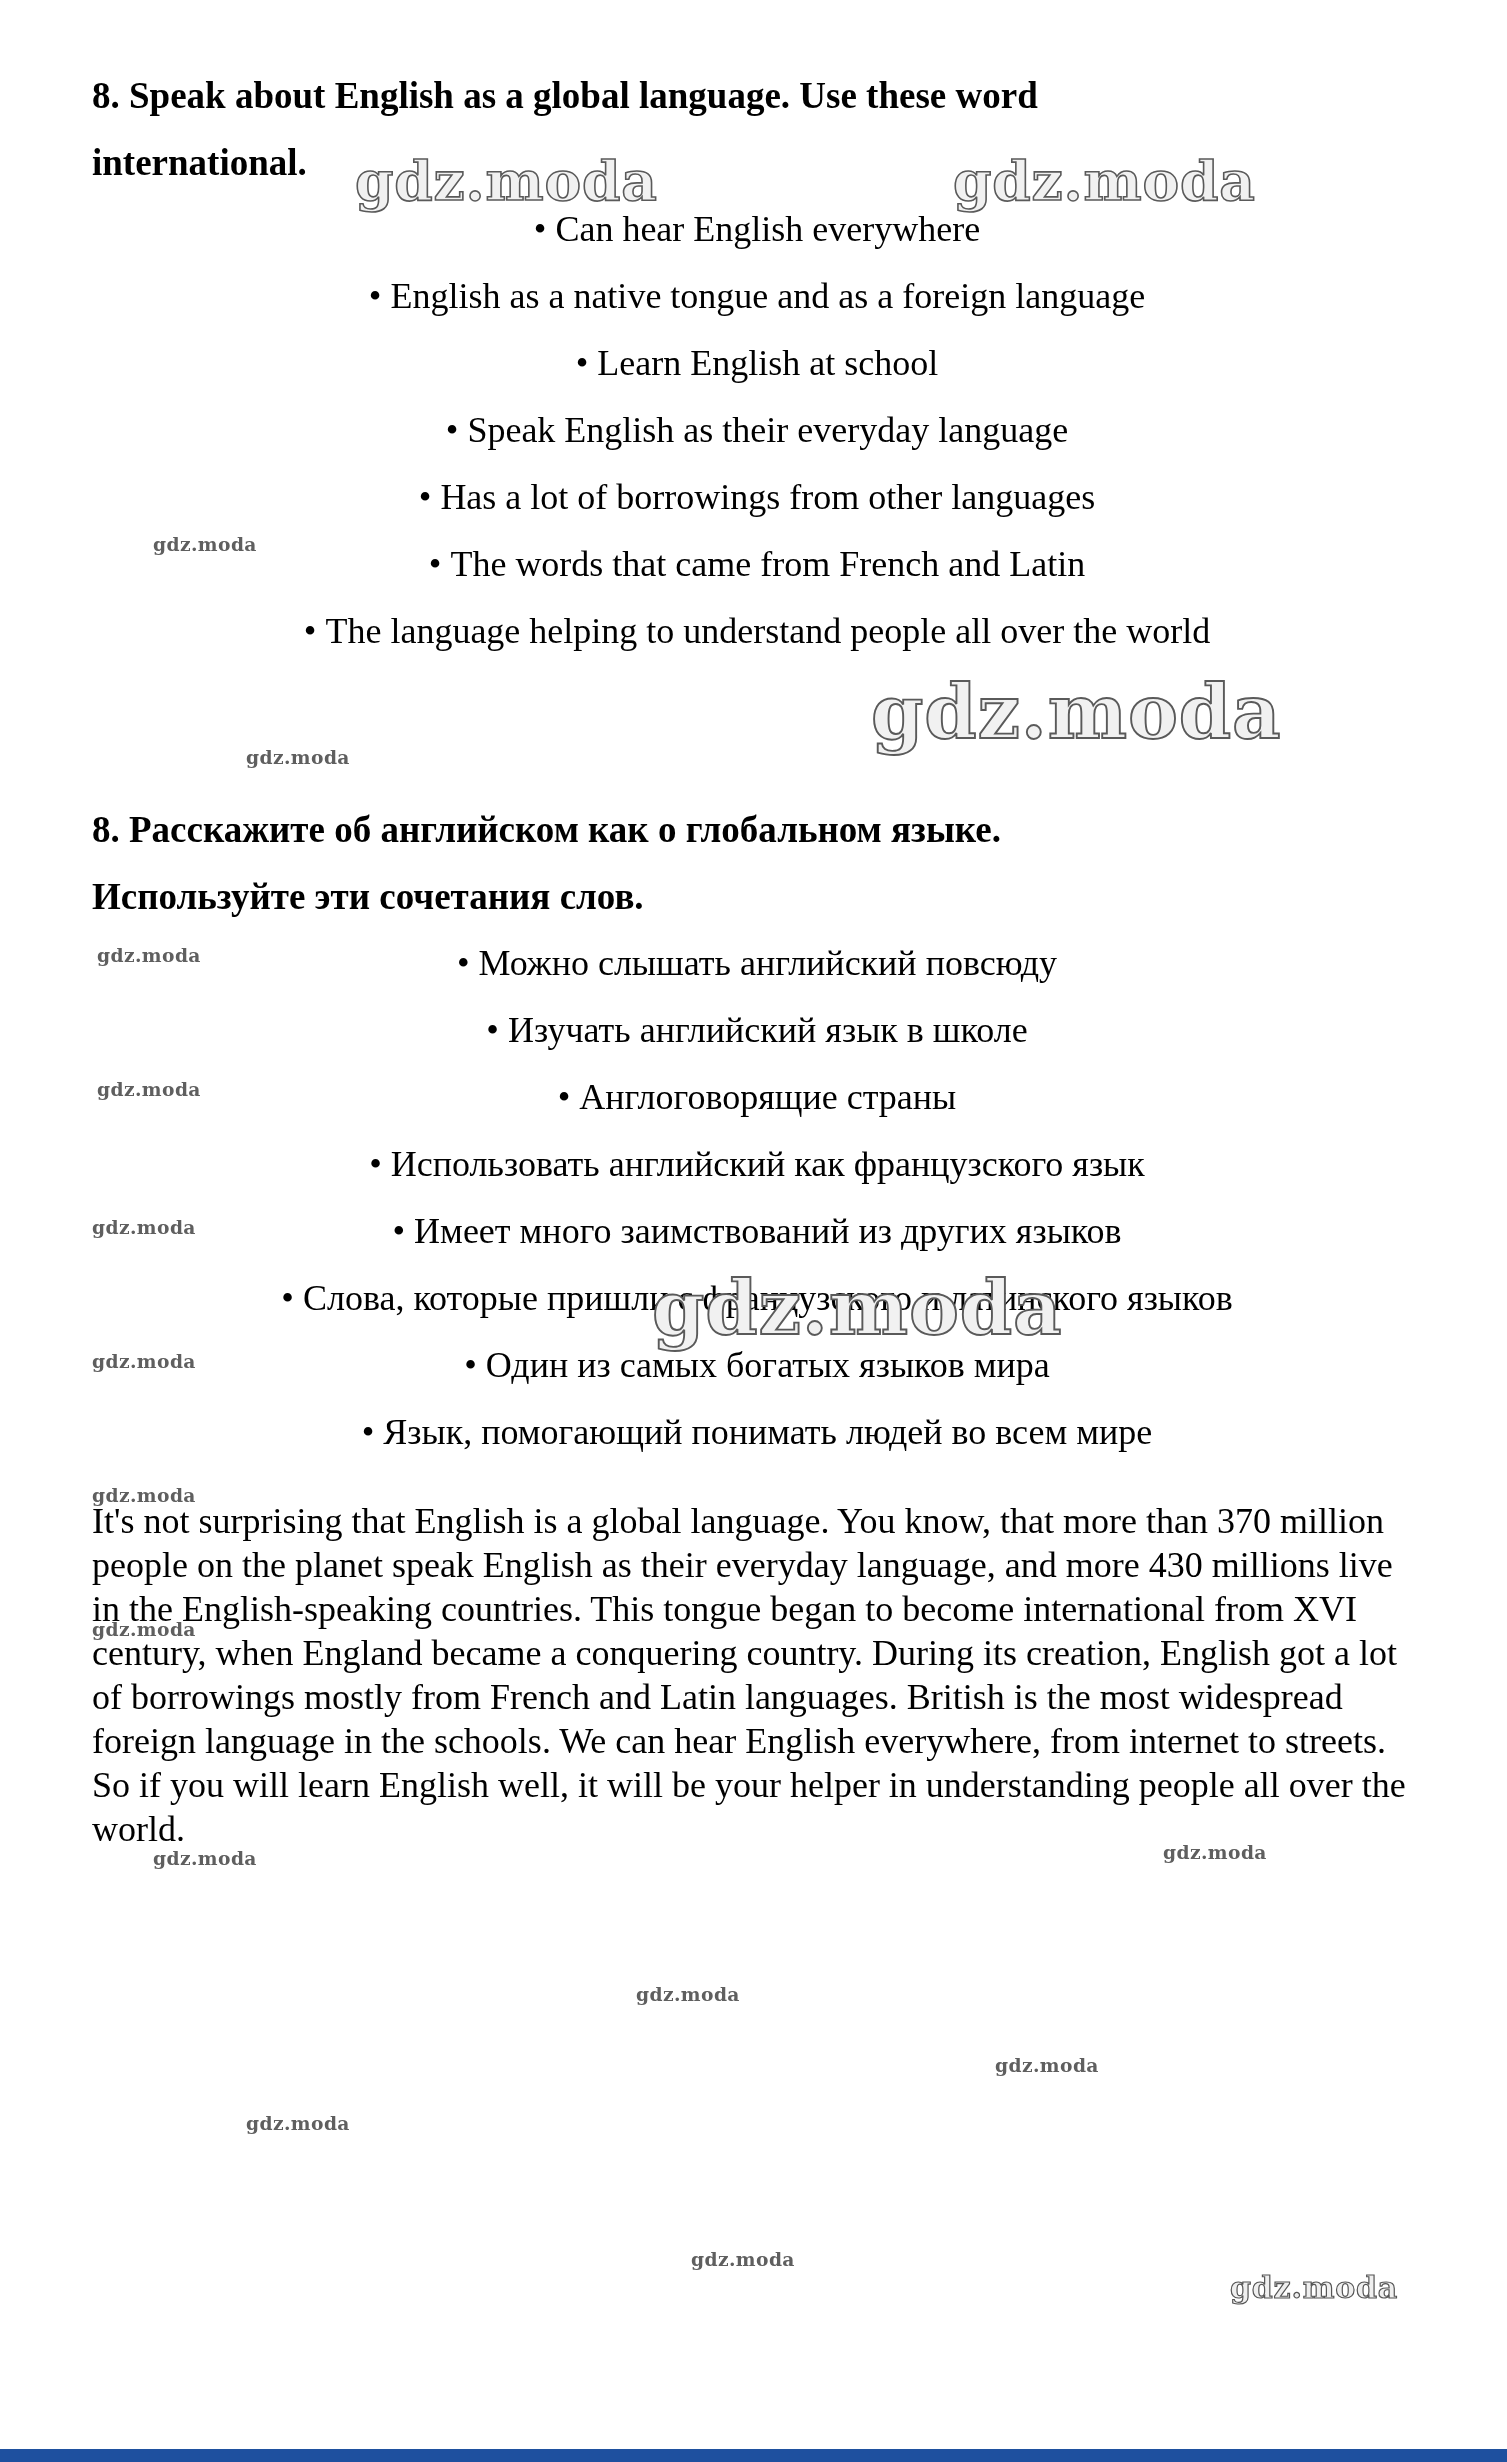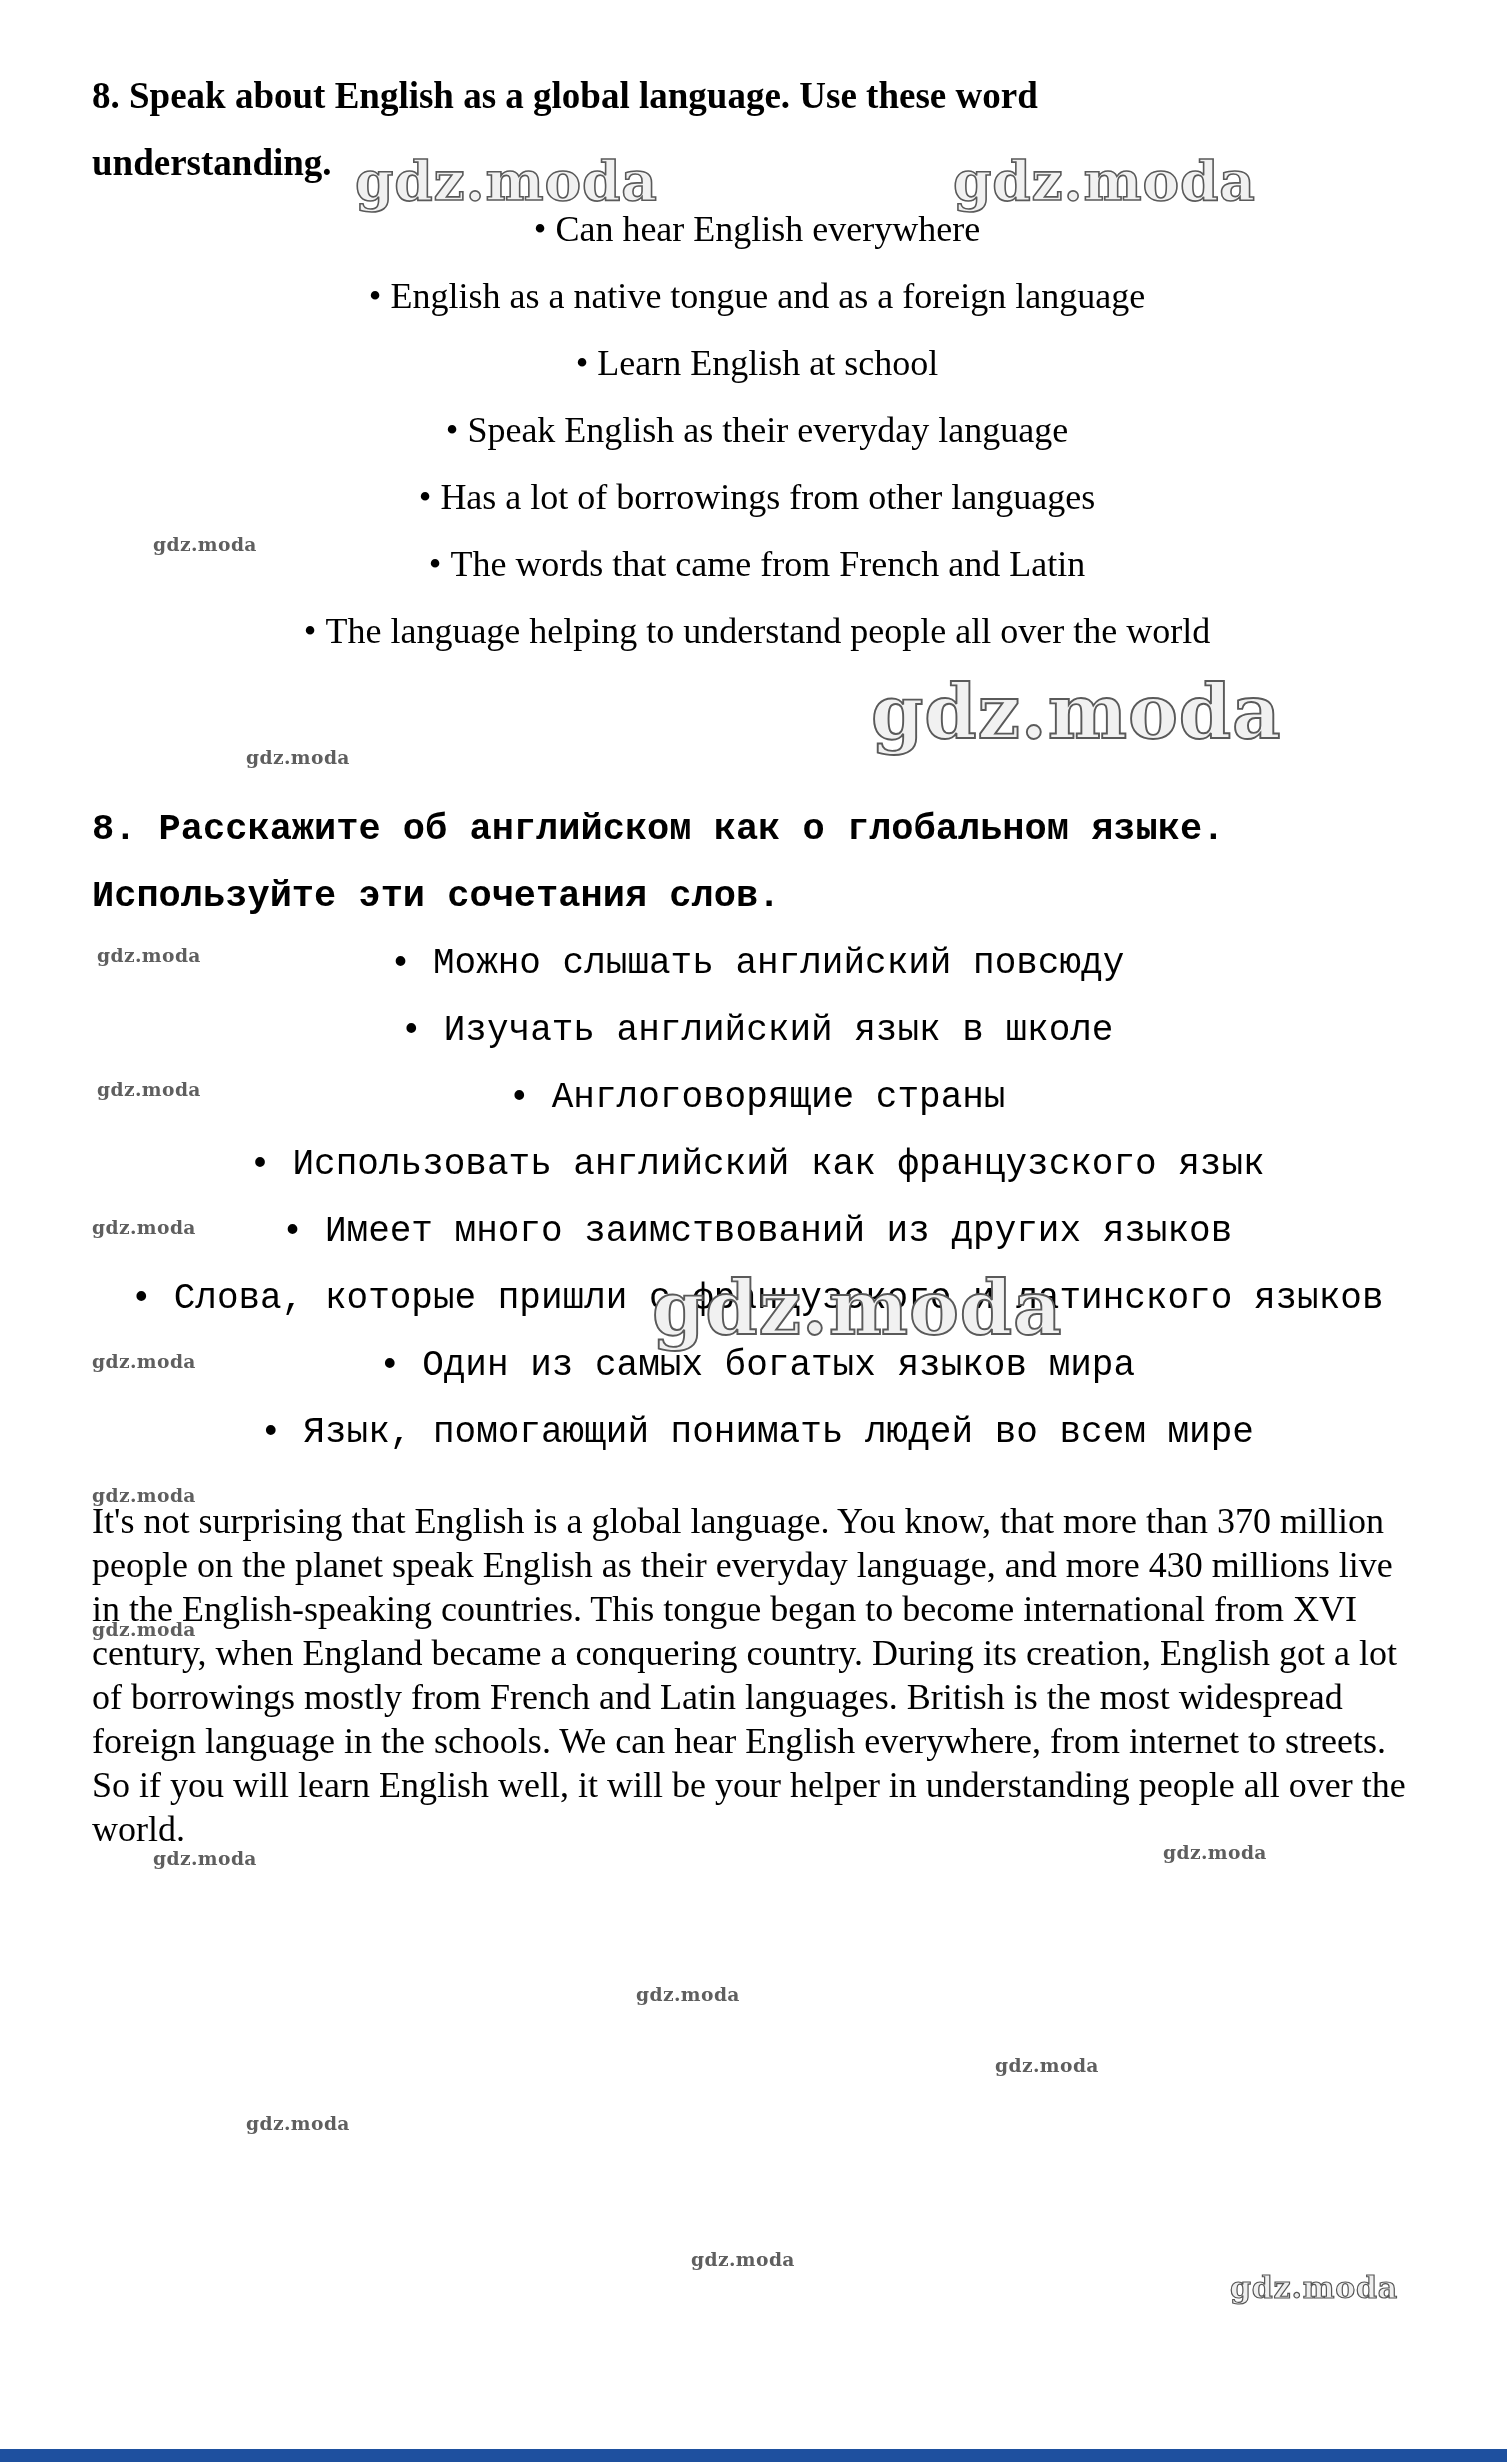--- a/index.html
+++ b/index.html
@@ -23,21 +23,21 @@
     font-weight:bold;
     margin:0;
     line-height:67px;
   }
   .hline { display:block; }
   ul.wlist {
     list-style:none;
     margin:0; padding:0;text-align:center;
   }
   ul.wlist li::before { content:"\2022\00a0"; }
-  .section-ru { margin-top:131px;font-family:Liberation Mono, monospace; }
+  .section-ru { margin-top:131px; }
   p.answer {
     margin:33px 0 0 0;
     line-height:44px;
   }
   
   .wm {
     position:absolute;
     font-family:"DejaVu Serif",serif;
     font-weight:700;
     white-space:nowrap;
@@ -57,21 +57,21 @@
     background:#1e509f;
   }
 </style>
 </head>
 <body>
 
 <div class="page">
 
   <h2 class="exercise-heading">
     <span class="hline">8. Speak about English as a global language. Use these word</span>
-    <span class="hline">understanding.</span>
+    <span class="hline">international.</span>
   </h2>
 
   <ul class="wlist">
     <li>Can hear English everywhere</li>
     <li>English as a native tongue and as a foreign language</li>
     <li>Learn English at school</li>
     <li>Speak English as their everyday language</li>
     <li>Has a lot of borrowings from other languages</li>
     <li>The words that came from French and Latin</li>
     <li>The language helping to understand people all over the world</li>

